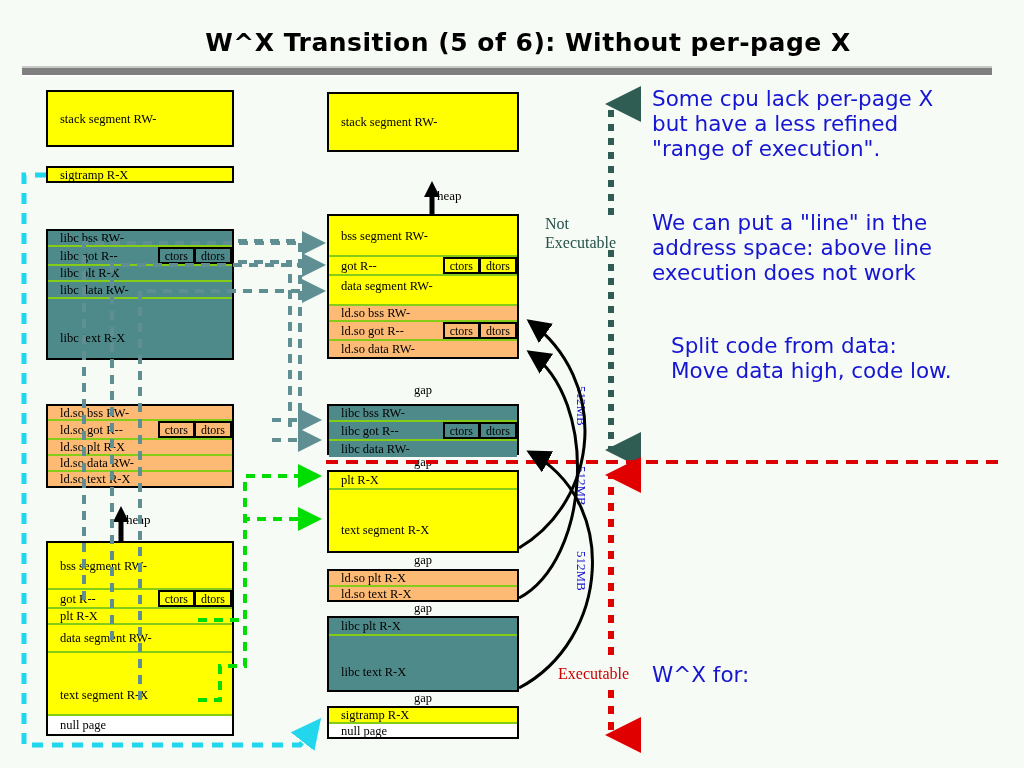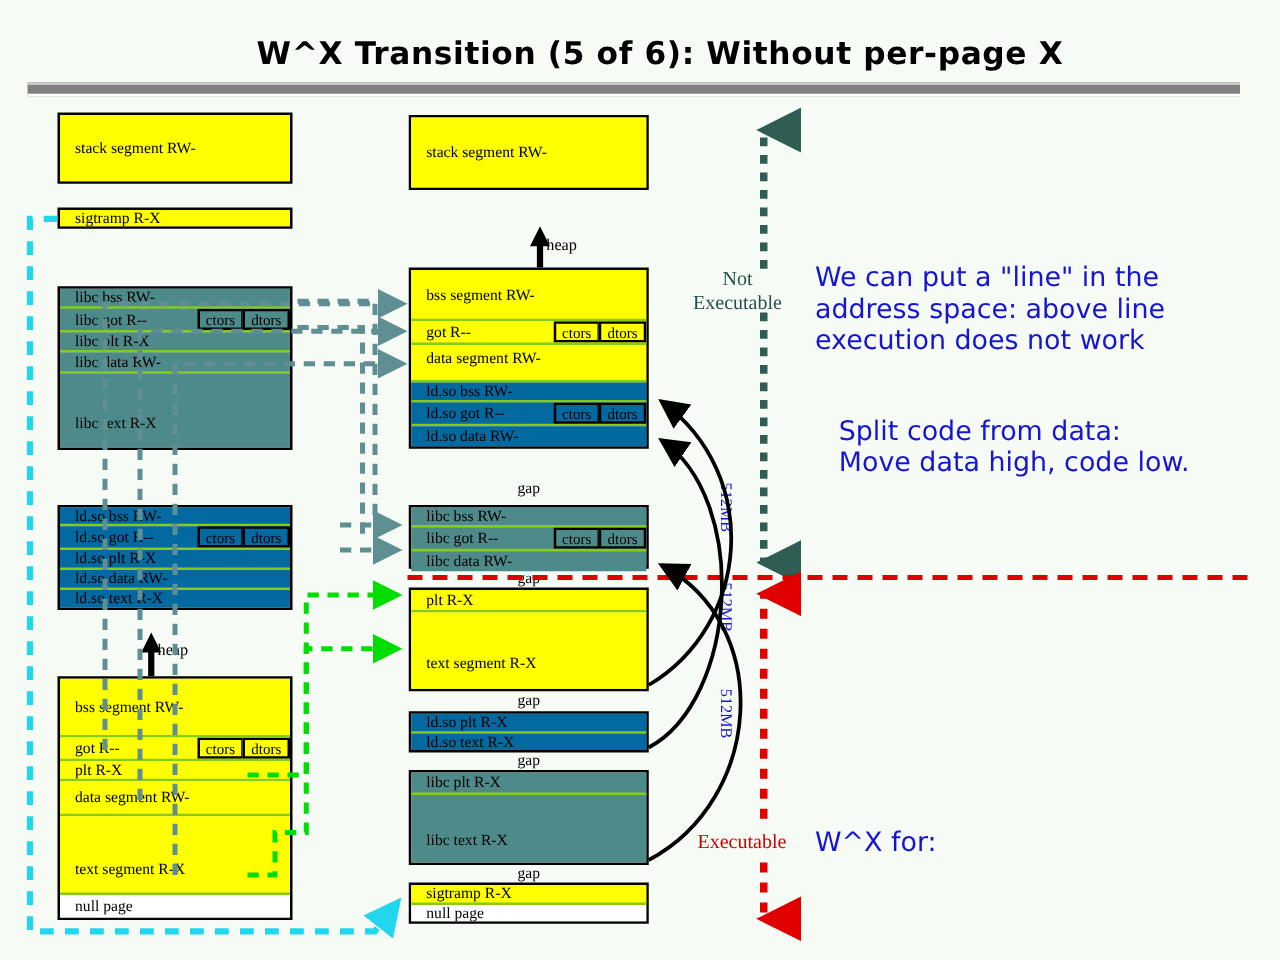--- a/index.html
+++ b/index.html
@@ -42,21 +42,21 @@
     overflow:hidden;
   }
   .seg:last-child{border-bottom:none;}
   .seg .lbl{
     position:absolute;left:12px;
     white-space:nowrap;
   }
   .seg.mid .lbl{top:50%;transform:translateY(-50%);}
   .yellow{background:#ffff00;text-align:right;}
   .teal{background:#4f8a8b;}
-  .magenta{background:#0369a1;text-decoration:underline;}
+  .magenta{background:#fdba74;text-decoration:underline;}
   .white{background:#ffffff;}
 
   
   .cdbox{
     position:absolute;top:0;bottom:0;
     display:flex;align-items:stretch;
   }
   .cdbox span{
     display:flex;align-items:center;justify-content:center;
     border:2px solid #000;
@@ -95,21 +95,20 @@
     font-size:19px;
     white-space:nowrap;
   }
 
   
   .notexec{
     position:absolute;
     color:#24514a;
     font-size:16px;
     line-height:19px;
-    text-align:center;
     white-space:pre-line;
   }
   .execlabel{
     position:absolute;
     color:#cc0000;
     font-size:16px;
     white-space:nowrap;
   }
   .mbtag{
     position:absolute;
@@ -312,20 +311,23 @@
   </div>
 
   <div class="notexec" style="left:545px;top:214px;width:90px;">Not
 Executable</div>
   <div class="execlabel" style="left:558px;top:665px;">Executable</div>
 
   <div class="mbtag" style="left:589px;top:386px;">512MB</div>
   <div class="mbtag" style="left:589px;top:466px;">512MB</div>
   <div class="mbtag" style="left:589px;top:551px;">512MB</div>
 
+  <div class="note" style="left:652px;top:86px;width:360px;">Some cpu lack per-page X
+but have a less refined
+"range of execution".</div>
   <div class="note" style="left:652px;top:210px;width:360px;">We can put a "line" in the
 address space: above line
 execution does not work</div>
   <div class="note" style="left:652px;top:333px;width:360px;margin-left:19px;">Split code from data:
 Move data high, code low.</div>
   <div class="note" style="left:652px;top:662px;width:360px;">W^X for:</div>
 
   <svg class="overlay" viewBox="0 0 1024 768">
     <defs>
       <marker id="ah-teal" markerWidth="7" markerHeight="7" refX="5" refY="3" orient="auto">

